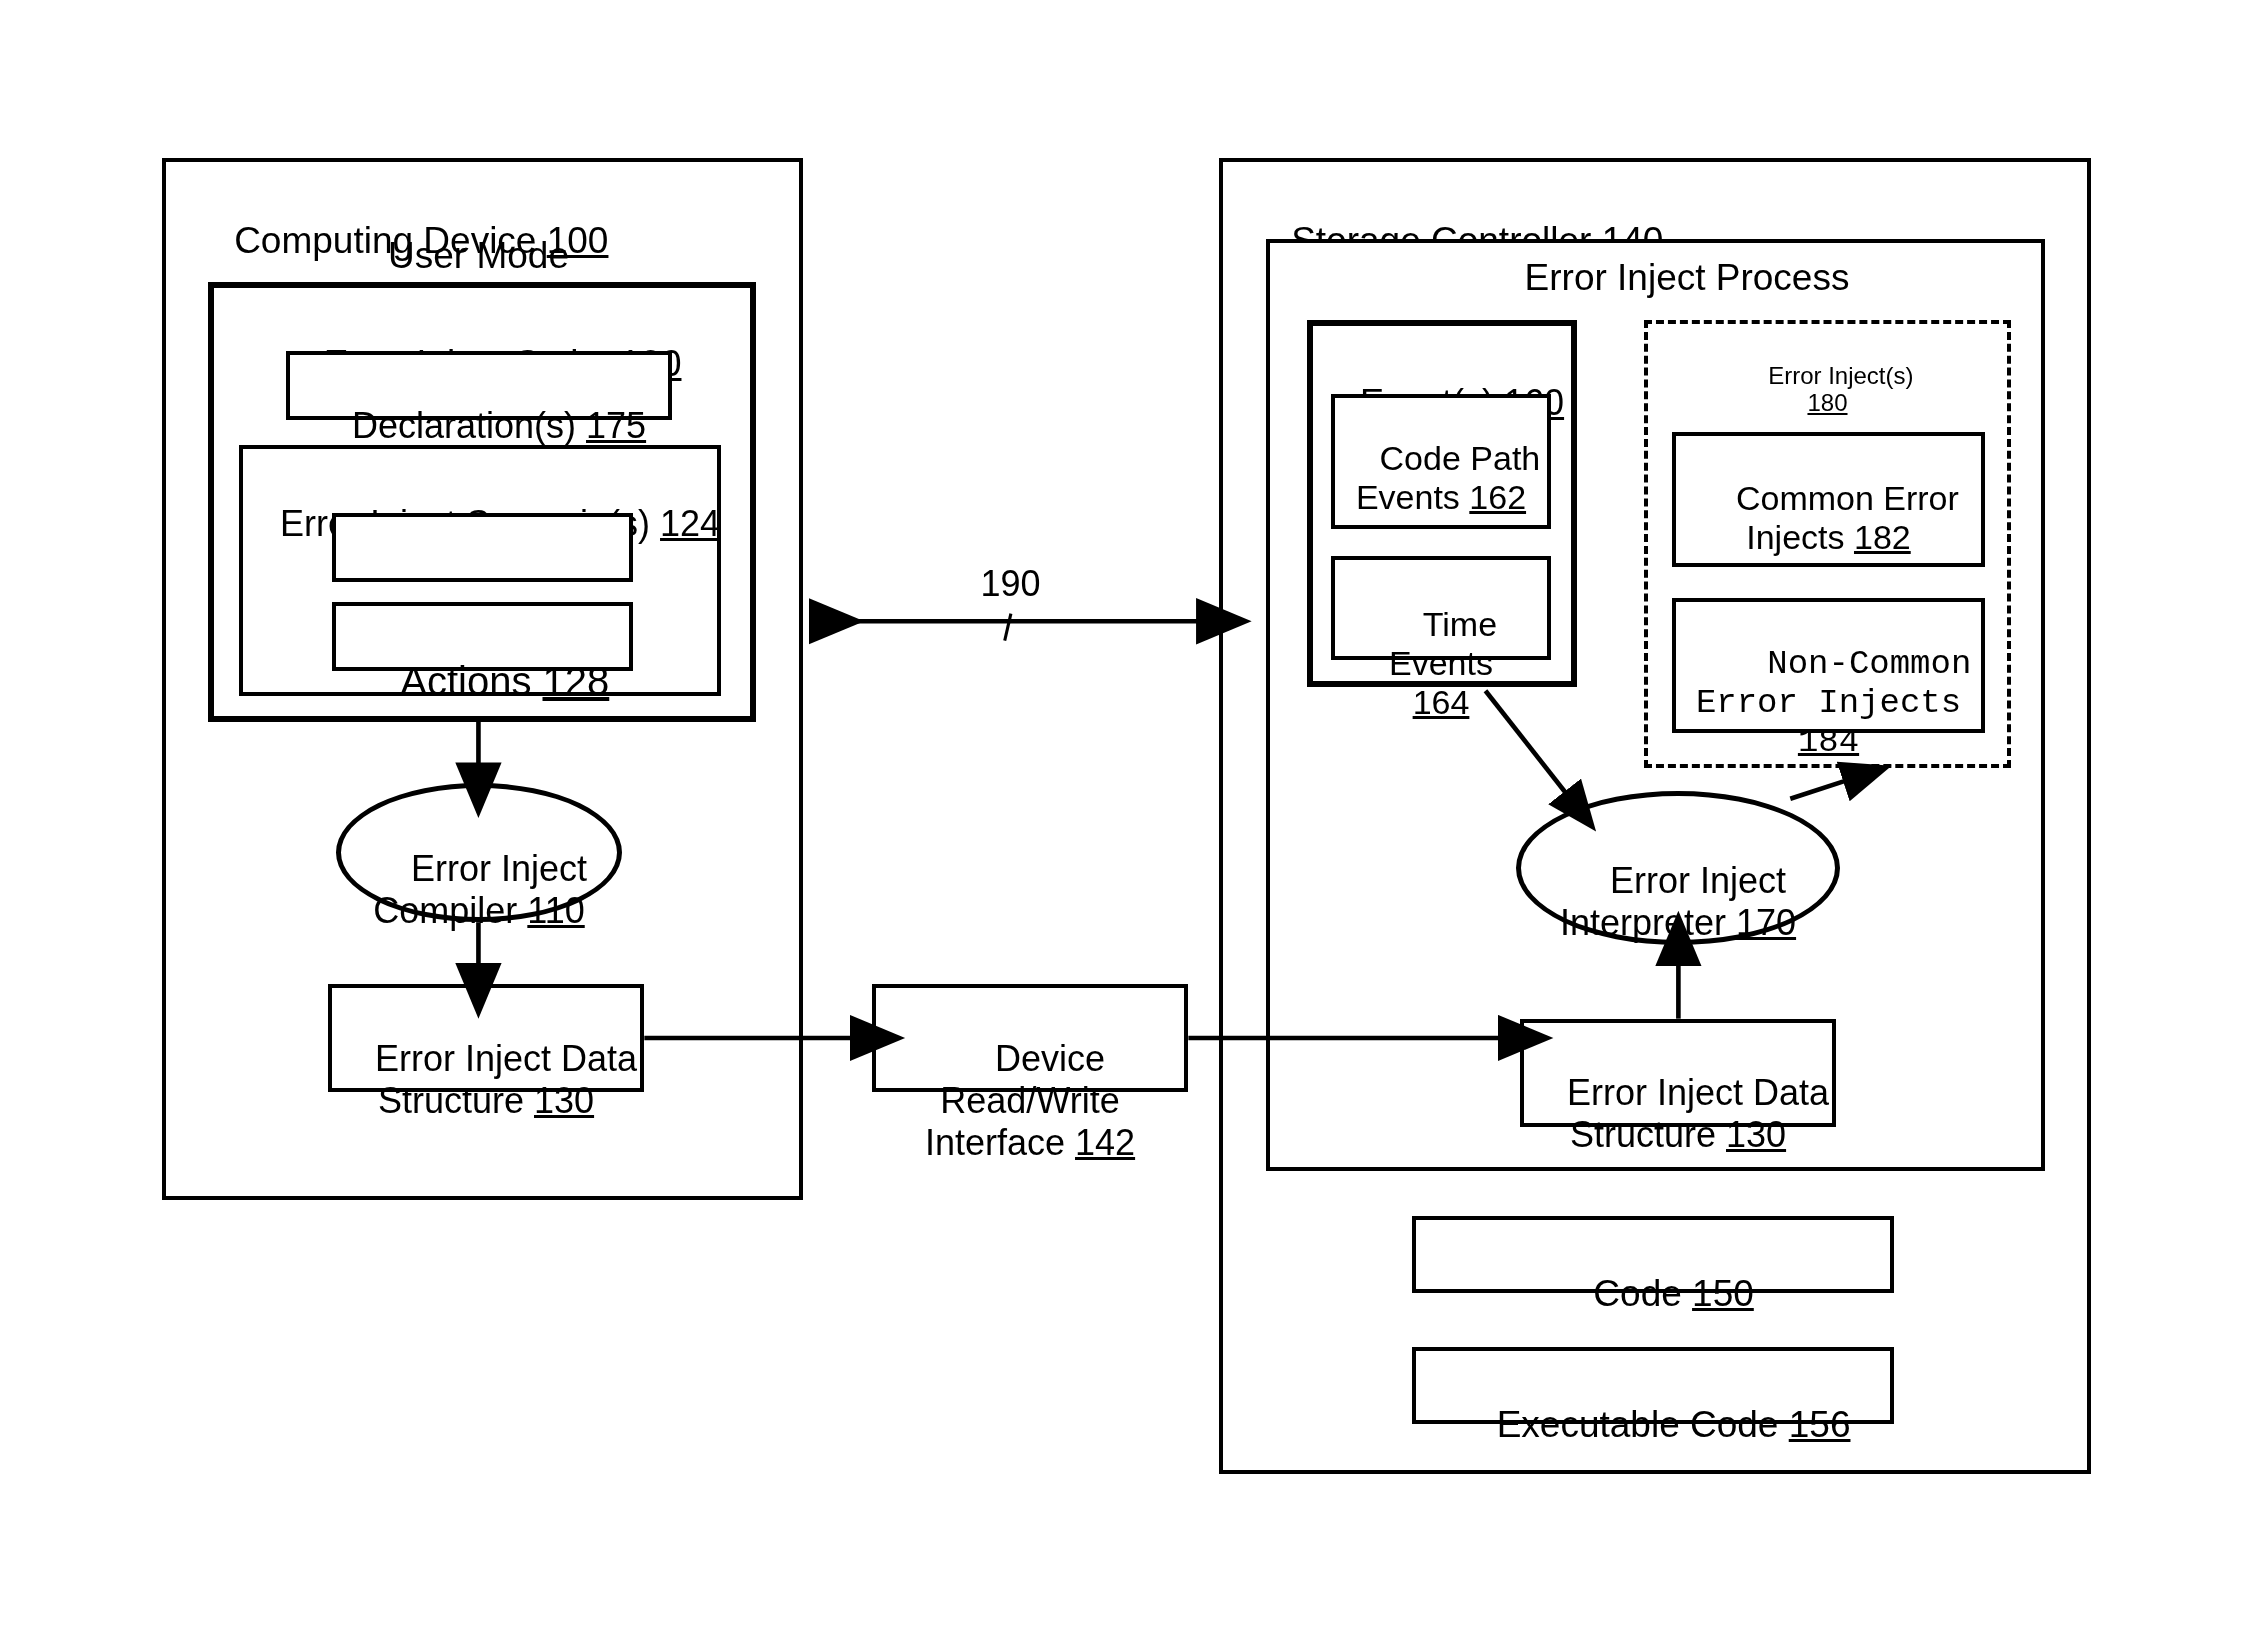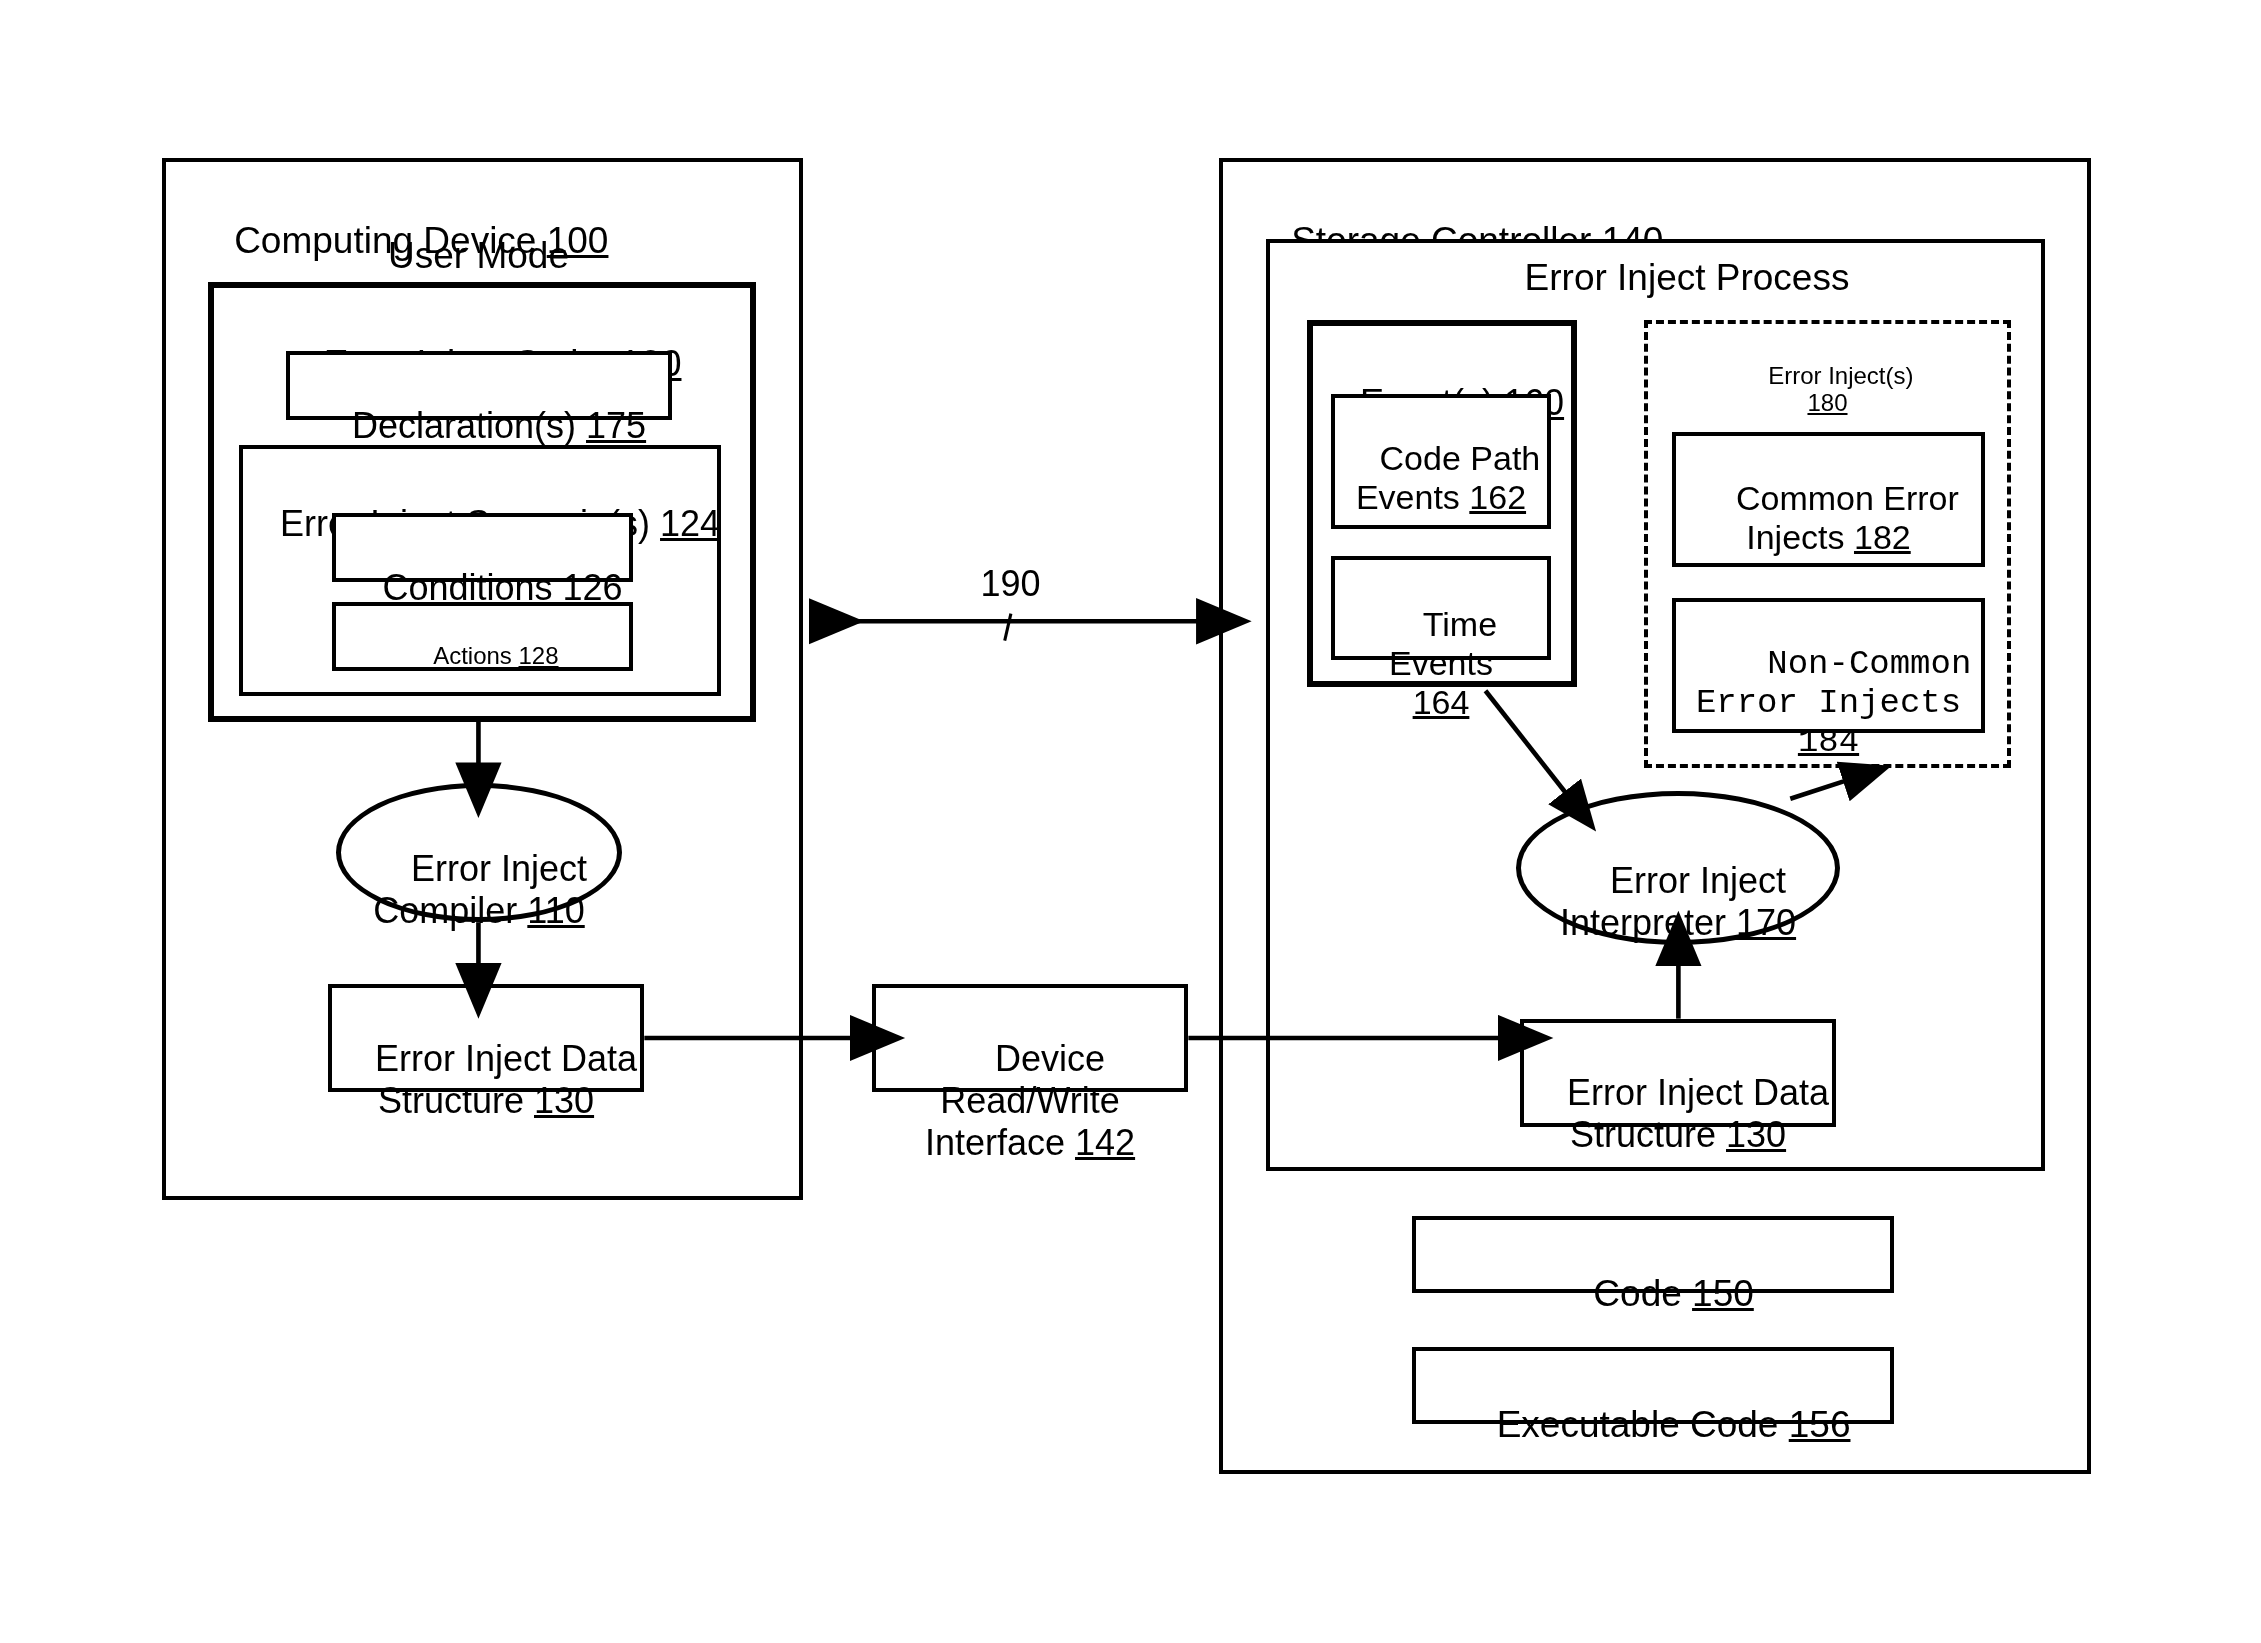--- a/index.html
+++ b/index.html
@@ -69,26 +69,23 @@
   <div class="label" style="left:286px; top:363px; width:386px; font-size:36px;">
     <span>Declaration(s)</span> <span class="u">175</span>
   </div>
 
   <div class="box" style="left:239px; top:445px; width:482px; height:251px;"></div>
   <div class="label" style="left:239px; top:461px; width:482px; font-size:36px;">
     <span>Error Inject Scenario(s)</span> <span class="u">124</span>
   </div>
 
   <div class="box" style="left:332px; top:513px; width:301px; height:69px;"></div>
-  <div class="label" style="left:332px; top:525px; width:301px; font-size:36px;">
-    <span>Conditions</span> <span class="u">126</span>
-  </div>
 
   <div class="box" style="left:332px; top:602px; width:301px; height:69px;"></div>
-  <div class="label" style="left:332px; top:614px; width:301px; font-size:24px;">
+  <div class="label" style="left:332px; top:614px; width:301px; font-size:40px;">
     <span>Actions</span> <span class="u">128</span>
   </div>
 
   <div class="ellipse" style="left:336px; top:783px; width:286px; height:139px;"></div>
   <div class="label" style="left:336px; top:806px; width:286px; font-size:36px;">
     <span>Error Inject</span><br><span>Compiler</span> <span class="u">110</span>
   </div>
 
   <div class="box" style="left:328px; top:984px; width:316px; height:108px;"></div>
   <div class="label" style="left:328px; top:996px; width:316px; font-size:36px;">

